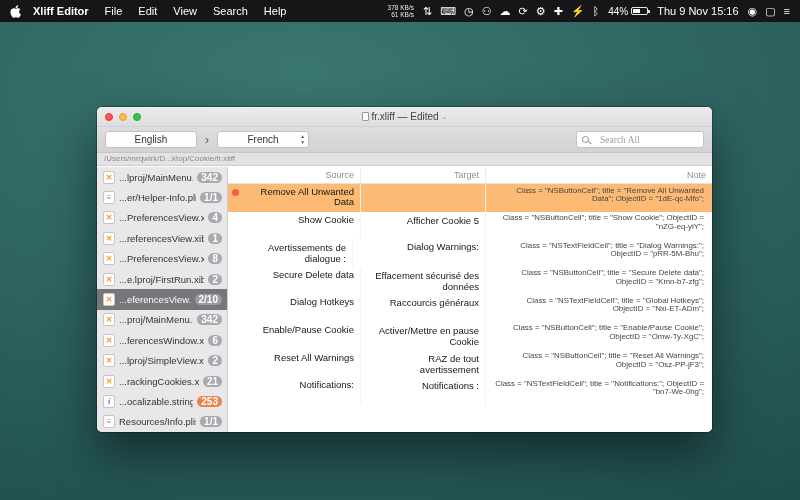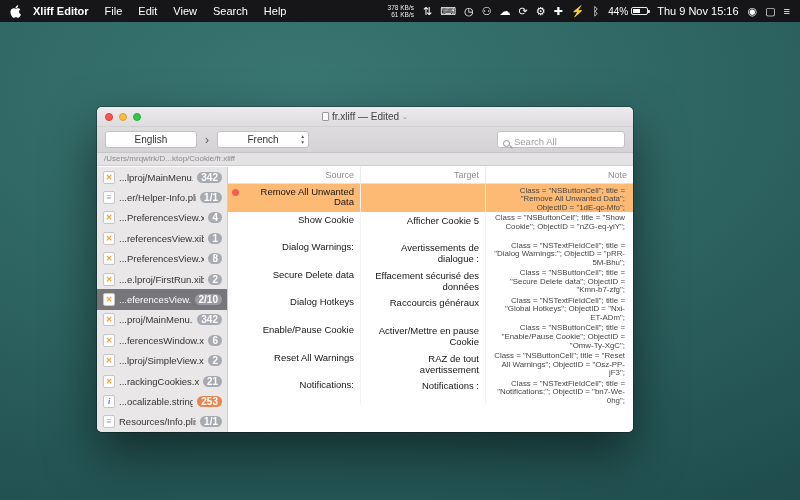--- a/index.html
+++ b/index.html
@@ -32,21 +32,21 @@
   }
   .batt-shape::after {
     content:""; position:absolute; right:-3px; top:1.5px; width:2px; height:3px;
     background:#e8e8e8; border-radius:0 1px 1px 0;
   }
   .batt-fill { position:absolute; left:1px; top:1px; bottom:1px; width:44%; background:#fff; }
   .clock { font-size:11px; white-space:nowrap; }
 
   
   .window {
-    position:absolute; left:97px; top:107px; width:536px; height:325px;
+    position:absolute; left:97px; top:107px; width:615px; height:325px;
     border-radius:5px; overflow:hidden; background:#fff;
     box-shadow:0 22px 50px rgba(0,0,0,.5), 0 0 0 1px rgba(0,0,0,.25);
     font-size:10px; color:#222;
   }
   .titlebar {
     height:20px; background:linear-gradient(#edebed,#dedcde);
     position:relative; border-bottom:1px solid #d2d0d2;
   }
   .traffic { position:absolute; left:8px; top:6px; display:flex; gap:6px; }
   .tl { width:8px; height:8px; border-radius:50%; display:inline-block; }
@@ -67,21 +67,21 @@
     width:92px; height:17px; background:#fefefe; border:1px solid #c2c0c2;
     border-radius:3px; font-size:10px; color:#333; font-family:inherit;
     display:flex; align-items:center; justify-content:center; position:relative;
   }
   .dir-arrow { color:#606060; font-size:12px; padding:0 1px; cursor:default; }
   .updown { position:absolute; right:4px; top:2px; display:flex; flex-direction:column; }
   .updown i { font-style:normal; font-size:5.5px; line-height:5.5px; color:#555; }
   .search {
     margin-left:auto; width:128px; height:17px; background:#fff;
     border:1px solid #c2c0c2; border-radius:3px;
-    display:flex; align-items:flex-end; padding:0 5px; gap:4px;
+    display:flex; align-items:center; padding:0 5px; gap:11px;font-family:Liberation Serif, serif;
   }
   .mag { width:7px; height:7px; border:1.3px solid #8f8f8f; border-radius:50%; position:relative; flex:none; }
   .mag::after { content:""; position:absolute; width:3.5px; height:1.3px; background:#8f8f8f;
     right:-3px; bottom:-1.5px; transform:rotate(45deg); }
   .search input { border:none; outline:none; background:transparent; width:100%;
     font-size:9.5px; font-family:inherit; color:#333; }
   .search input::placeholder { color:#9d9d9d; }
 
   .pathbar {
     height:13px; background:#e4e2e4; border-bottom:1px solid #cfcdcf;
@@ -301,24 +301,24 @@
               <div class="cell c-note">Class = "NSButtonCell"; title = "Remove All Unwanted Data"; ObjectID = "1dE-qc-Mfo";</div>
             </div>
             <div class="trow">
               <div class="cell c-source">
                 <span class="src-text">Show Cookie</span>
               </div>
               <div class="cell c-target">Afficher Cookie 5</div>
               <div class="cell c-note">Class = "NSButtonCell"; title = "Show Cookie"; ObjectID = "nZG-eq-yiY";</div>
             </div>
             <div class="trow">
+              <div class="cell c-target">Avertissements de dialogue :</div>
               <div class="cell c-source">
                 <span class="src-text">Dialog Warnings:</span>
               </div>
-              <div class="cell c-target">Avertissements de dialogue :</div>
               <div class="cell c-note">Class = "NSTextFieldCell"; title = "Dialog Warnings:"; ObjectID = "pRR-5M-Bhu";</div>
             </div>
             <div class="trow">
               <div class="cell c-source">
                 <span class="src-text">Secure Delete data</span>
               </div>
               <div class="cell c-target">Effacement sécurisé des données</div>
               <div class="cell c-note">Class = "NSButtonCell"; title = "Secure Delete data"; ObjectID = "Kmn-b7-zfg";</div>
             </div>
             <div class="trow">

